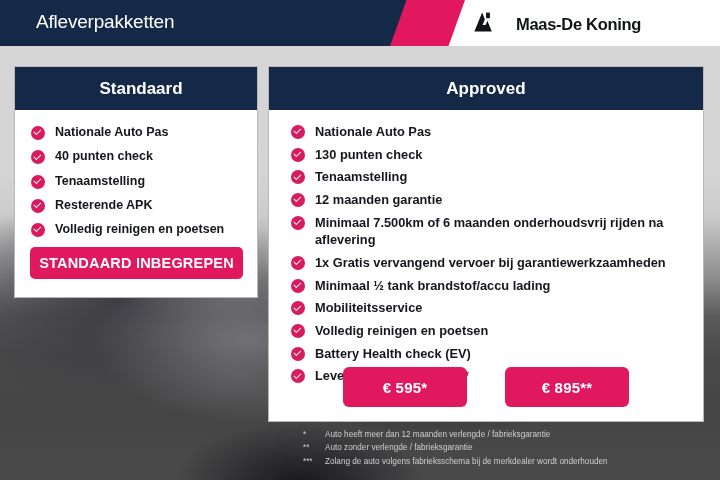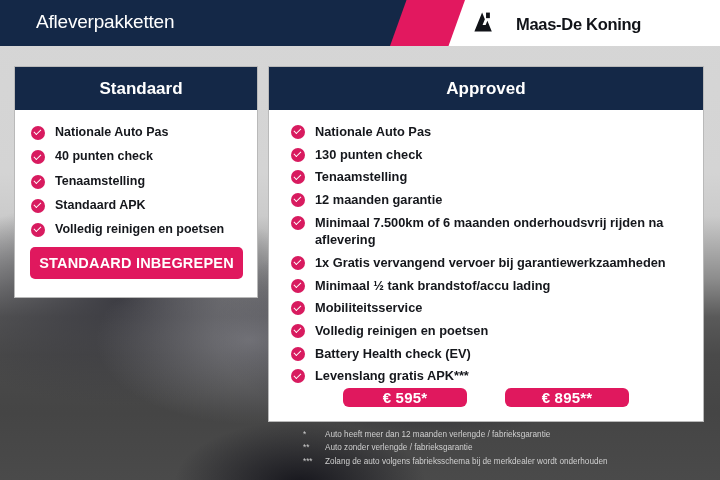--- a/index.html
+++ b/index.html
@@ -105,21 +105,21 @@
   
   #card-approved{ left:268px; top:66px; width:436px; height:356px; }
   #card-approved .card-head{ height:43px; font-size:17px; }
   #card-approved .feature-list{ padding:13px 0 0 22px; }
   #card-approved .feature{ font-size:12.8px; margin-bottom:5px; padding-right:16px; }
 
   #price-row{
     position:absolute; left:0; right:0; bottom:14px;
     display:flex; justify-content:center; gap:38px;
   }
-  .price-btn{ width:124px; height:19px; font-size:15px; border-radius:6px; }
+  .price-btn{ width:124px; height:40px; font-size:15px; border-radius:6px; }
 
   
   #footnotes{
     position:absolute; left:303px; top:428px; width:400px;
     z-index:4; color:#cfcfcf; font-size:8.2px; line-height:1.62;
   }
   .fn{ display:flex; }
   .fn .mark{ width:22px; flex:0 0 auto; color:#cfcfcf; }
   .fn .body{ flex:1; }
 </style>
@@ -151,21 +151,21 @@
     <li class="feature">
       <span class="chk"></span>
       <span class="txt">40 punten check</span>
     </li>
     <li class="feature">
       <span class="chk"></span>
       <span class="txt">Tenaamstelling</span>
     </li>
     <li class="feature">
       <span class="chk"></span>
-      <span class="txt">Standaard APK</span>
+      <span class="txt">Resterende APK</span>
     </li>
     <li class="feature">
       <span class="chk"></span>
       <span class="txt">Volledig reinigen en poetsen</span>
     </li>
   </ul>
   <button class="btn-pink" id="btn-standaard">STANDAARD INBEGREPEN</button>
 </div>
 
 <div class="card" id="card-approved">

